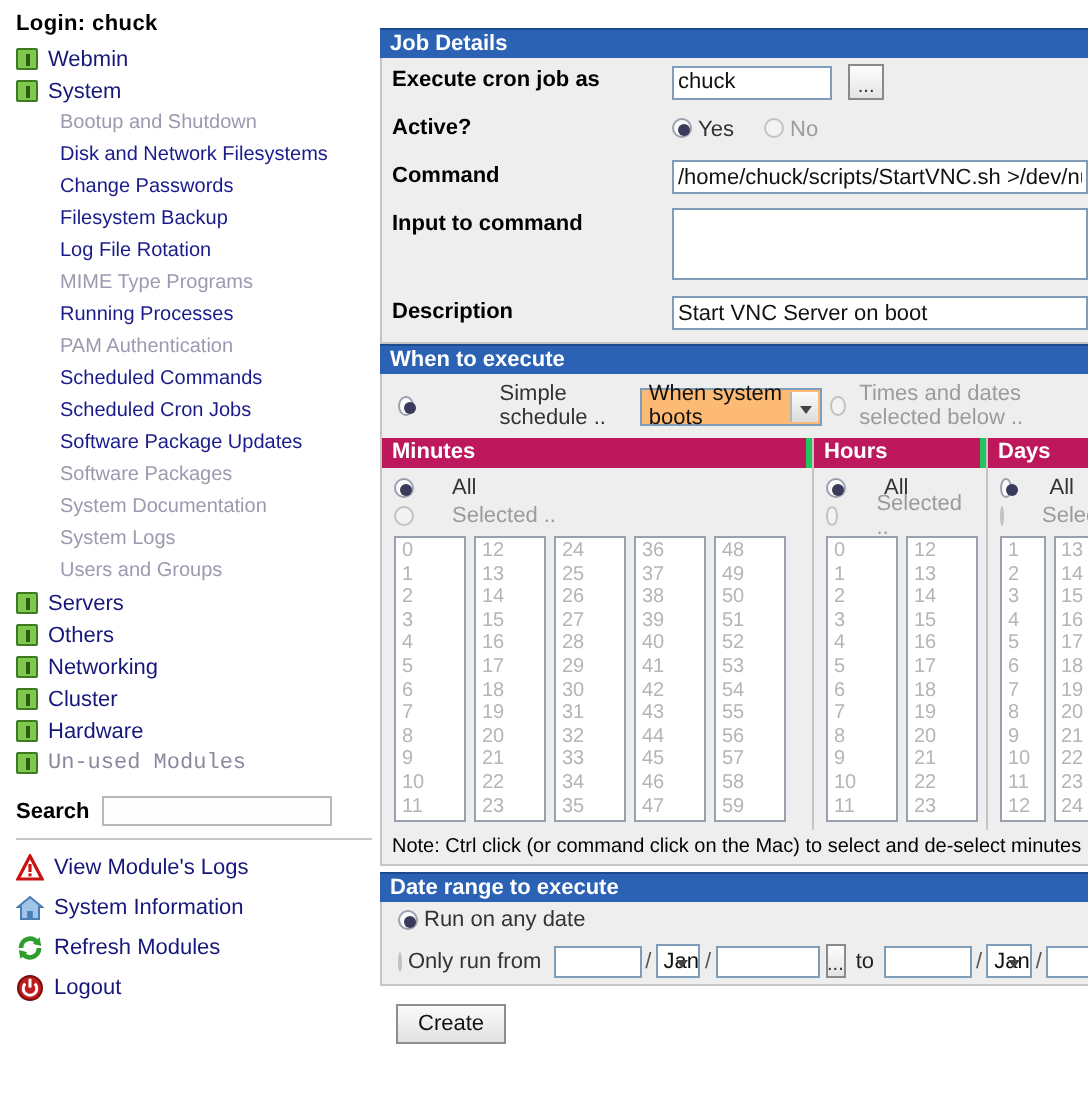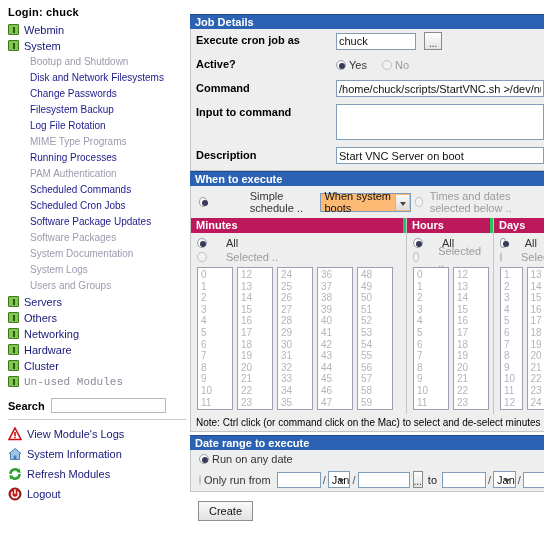--- a/index.html
+++ b/index.html
@@ -338,25 +338,25 @@
     <div class="cat-row">
       <span class="cat-icon"></span>
       <span class="cat-label">Others</span>
       </div>
     <div class="cat-row">
       <span class="cat-icon"></span>
       <span class="cat-label">Networking</span>
       </div>
     <div class="cat-row">
       <span class="cat-icon"></span>
+      <span class="cat-label">Cluster</span>
+      </div>
+    <div class="cat-row">
+      <span class="cat-icon"></span>
       <span class="cat-label">Hardware</span>
-      </div>
-    <div class="cat-row">
-      <span class="cat-icon"></span>
-      <span class="cat-label">Cluster</span>
       </div>
     <div class="cat-row">
       <span class="cat-icon"></span>
       <span class="cat-label muted">Un-used Modules</span>
       </div>
 
     <div class="search-row">
       <span class="search-label">Search</span>
       <input class="search-input" type="text" value="" style="">
     </div>

